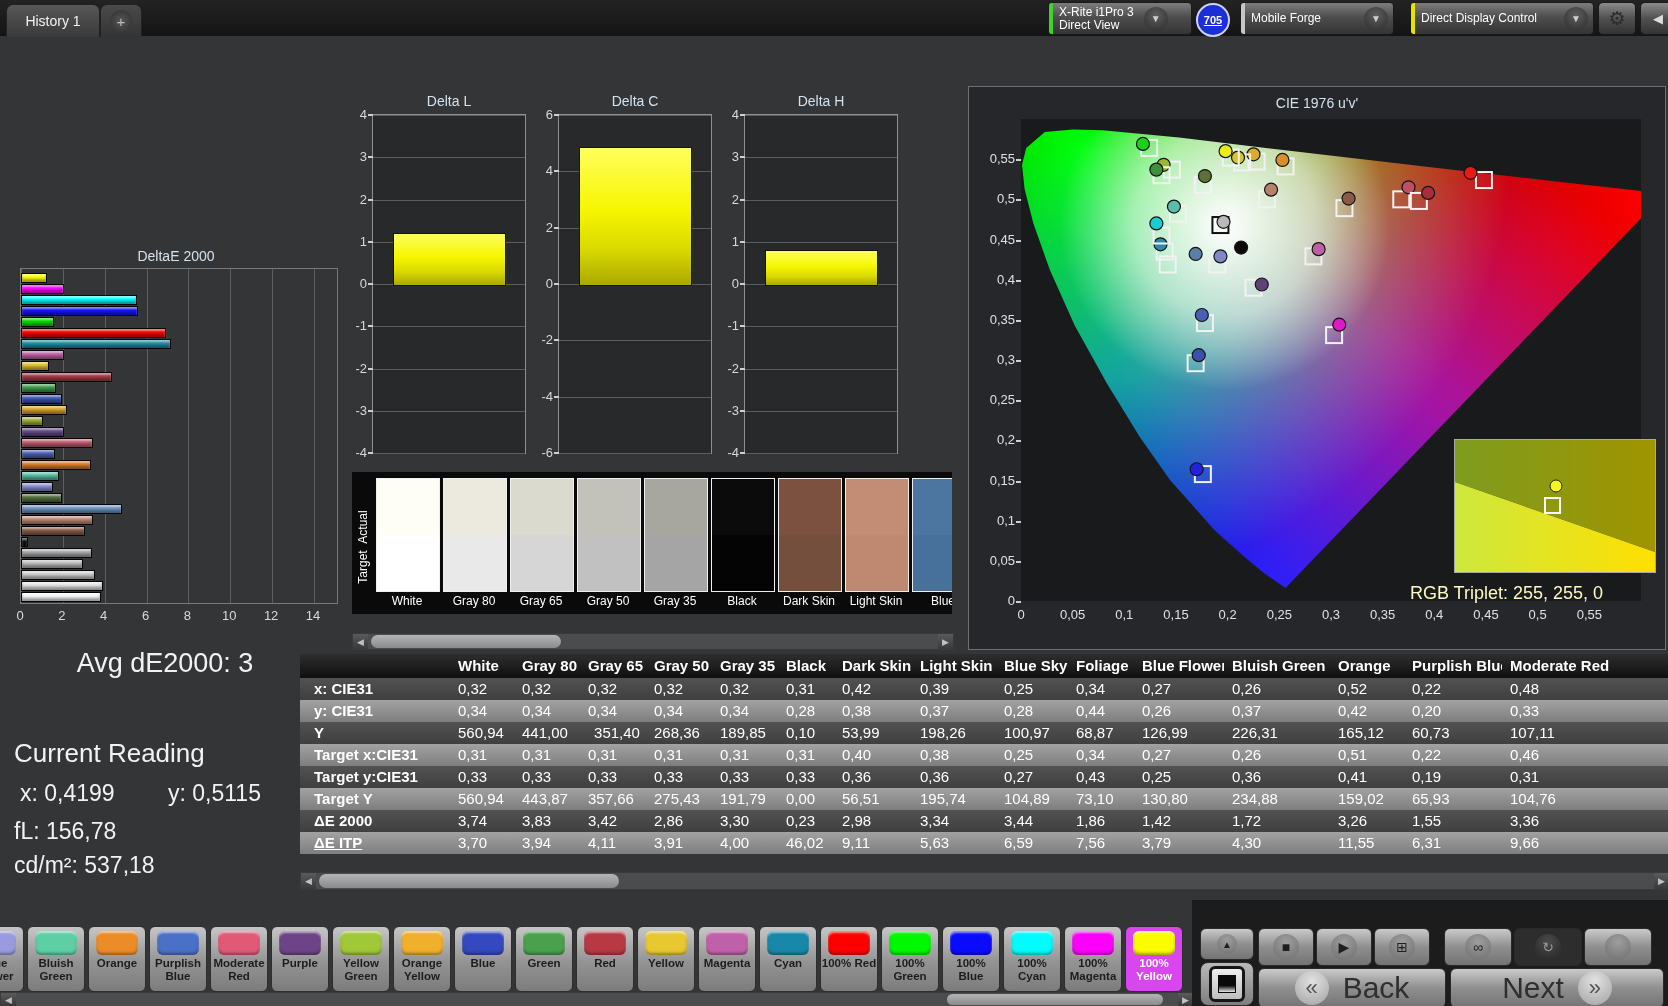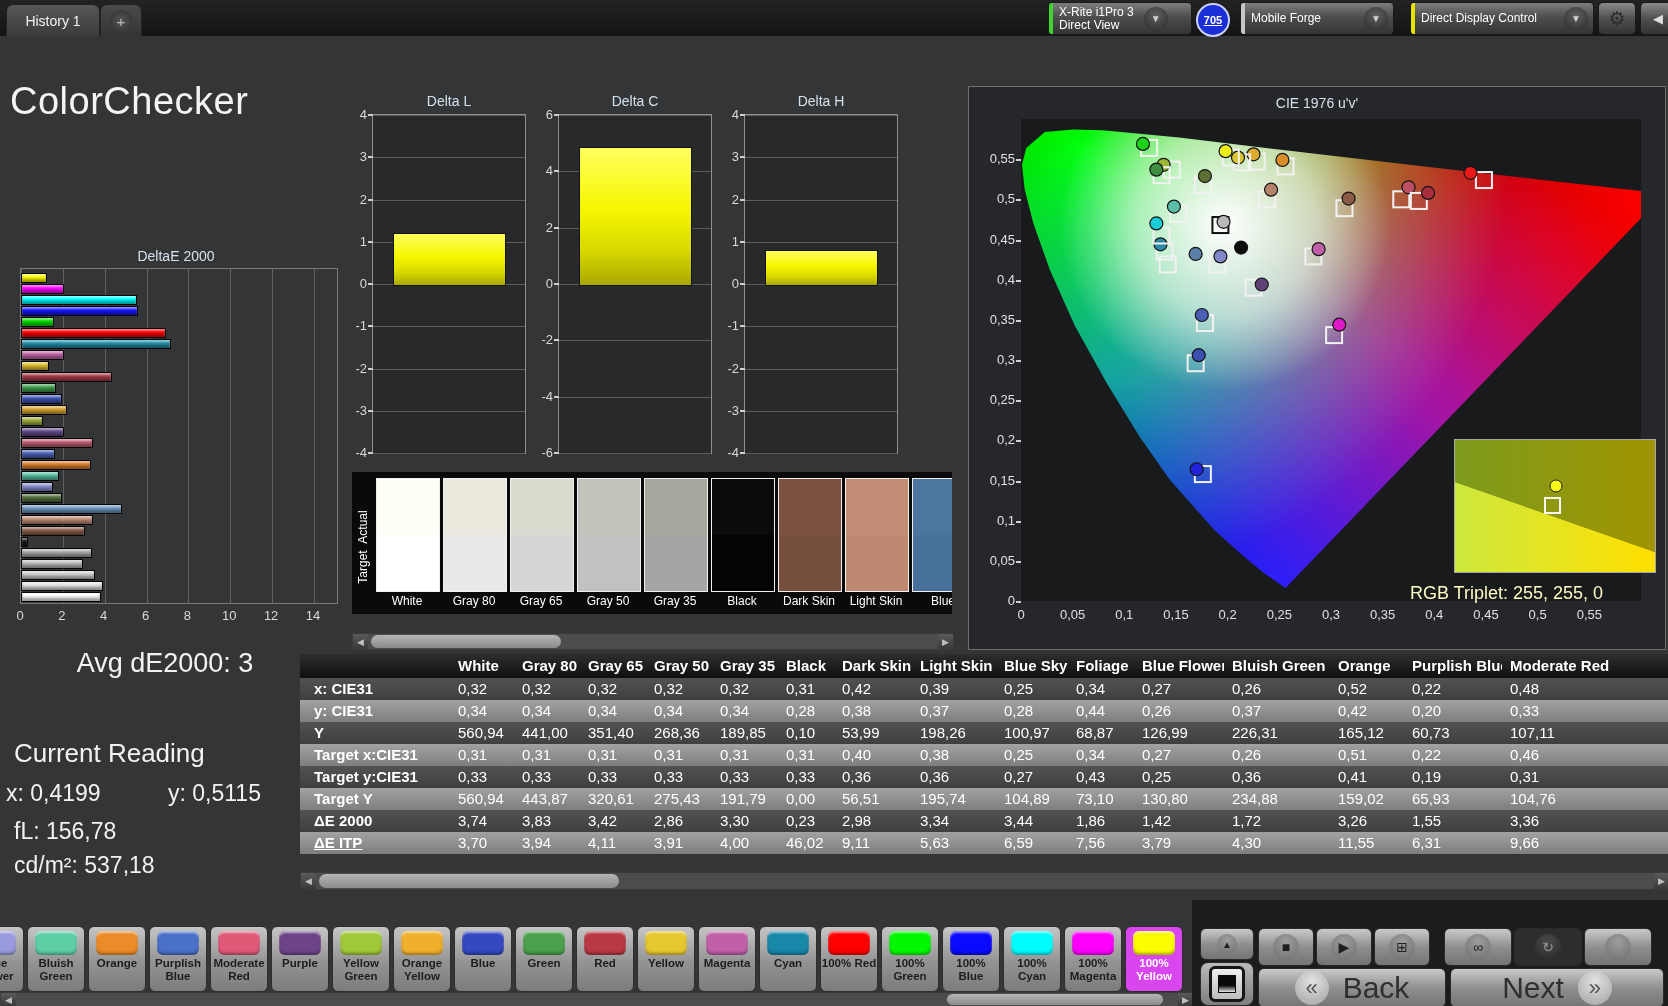--- a/index.html
+++ b/index.html
@@ -129,21 +129,20 @@
       <span class="chevcirc" style="margin-left:auto;">▼</span>
     </div>
     <div class="abs toolbtn" style="left:1598px;">
         <span>⚙</span>
       </div>
     <div class="abs toolbtn" style="left:1640px;width:34px;border-radius:5px 0 0 5px;">
         <span style="font-size:13px;color:#ddd;">◀</span>
       </div>
   </div>
 
-  <div id="page-title" class="abs">ColorChecker</div>
 
   <div id="dechart" class="abs">
     <div class="panel-title">DeltaE 2000</div>
     <div id="de-plot" class="abs">
         <div class="degrid" style="left: 0px;"></div>
         <div class="degrid" style="left: 41.8543px;"></div>
         <div class="degrid" style="left: 83.7086px;"></div>
         <div class="degrid" style="left: 125.563px;"></div>
         <div class="degrid" style="left: 167.417px;"></div>
         <div class="degrid" style="left: 209.272px;"></div>
@@ -276,21 +275,21 @@
         <div class="vdash" style="top: 295.75px;"></div>
         <div class="vgrid" style="top: 338px;"></div>
         <div class="vtick" style="top: 338px;">-4</div>
         <div class="vdash" style="top: 338px;"></div>
         <div class="vbar" style="top: 135.2px; height: 33.8px;"></div>
       </div>
     </div>
 
   <div class="abs sumtxt" style="left:20px;top:648px;width:290px;text-align:center;font-size:27px;">Avg dE2000: 3</div>
   <div class="abs sumtxt" style="left:14px;top:738px;font-size:26px;">Current Reading</div>
-  <div class="abs sumtxt" style="left:6px;top:780px;font-size:23px;">x: 0,4199</div>
+  <div class="abs sumtxt" style="left:20px;top:780px;font-size:23px;">x: 0,4199</div>
   <div class="abs sumtxt" style="left:168px;top:780px;font-size:23px;">y: 0,5115</div>
   <div class="abs sumtxt" style="left:14px;top:818px;font-size:23px;">fL: 156,78</div>
   <div class="abs sumtxt" style="left:14px;top:852px;font-size:23px;">cd/m²: 537,18</div>
 
   <div id="swpanel" class="abs">
     <div class="swrot" style="top:48px;">Actual</div>
     <div class="swrot" style="top:88px;">Target</div>
     <div id="sw-items">
         <div class="swatch" style="left: 24px;">
           <div class="swhalf" style="top: 0px; background: rgb(255, 254, 246);"></div>
@@ -542,21 +541,21 @@
         <div class="tcell" style="width: 90px;">0,26</div>
         <div class="tcell" style="width: 106px;">0,37</div>
         <div class="tcell" style="width: 74px;">0,42</div>
         <div class="tcell" style="width: 98px;">0,20</div>
         <div class="tcell" style="width: 200px;">0,33</div>
       </div>
       <div class="trow dark">
         <div class="tcell tlabel" style="width: 150px;">Y</div>
         <div class="tcell" style="width: 64px;">560,94</div>
         <div class="tcell" style="width: 66px;">441,00</div>
-        <div class="tcell" style="width: 66px;">351,40</div>
+        <div class="tcell" style="width: 66px; text-align: center;">351,40</div>
         <div class="tcell" style="width: 66px;">268,36</div>
         <div class="tcell" style="width: 66px;">189,85</div>
         <div class="tcell" style="width: 56px;">0,10</div>
         <div class="tcell" style="width: 78px;">53,99</div>
         <div class="tcell" style="width: 84px;">198,26</div>
         <div class="tcell" style="width: 72px;">100,97</div>
         <div class="tcell" style="width: 66px;">68,87</div>
         <div class="tcell" style="width: 90px;">126,99</div>
         <div class="tcell" style="width: 106px;">226,31</div>
         <div class="tcell" style="width: 74px;">165,12</div>
@@ -596,21 +595,21 @@
         <div class="tcell" style="width: 90px;">0,25</div>
         <div class="tcell" style="width: 106px;">0,36</div>
         <div class="tcell" style="width: 74px;">0,41</div>
         <div class="tcell" style="width: 98px;">0,19</div>
         <div class="tcell" style="width: 200px;">0,31</div>
       </div>
       <div class="trow lite">
         <div class="tcell tlabel" style="width: 150px;">Target Y</div>
         <div class="tcell" style="width: 64px;">560,94</div>
         <div class="tcell" style="width: 66px;">443,87</div>
-        <div class="tcell" style="width: 66px;">320,61</div>
+        <div class="tcell" style="width: 66px;">357,66</div>
         <div class="tcell" style="width: 66px;">275,43</div>
         <div class="tcell" style="width: 66px;">191,79</div>
         <div class="tcell" style="width: 56px;">0,00</div>
         <div class="tcell" style="width: 78px;">56,51</div>
         <div class="tcell" style="width: 84px;">195,74</div>
         <div class="tcell" style="width: 72px;">104,89</div>
         <div class="tcell" style="width: 66px;">73,10</div>
         <div class="tcell" style="width: 90px;">130,80</div>
         <div class="tcell" style="width: 106px;">234,88</div>
         <div class="tcell" style="width: 74px;">159,02</div>

